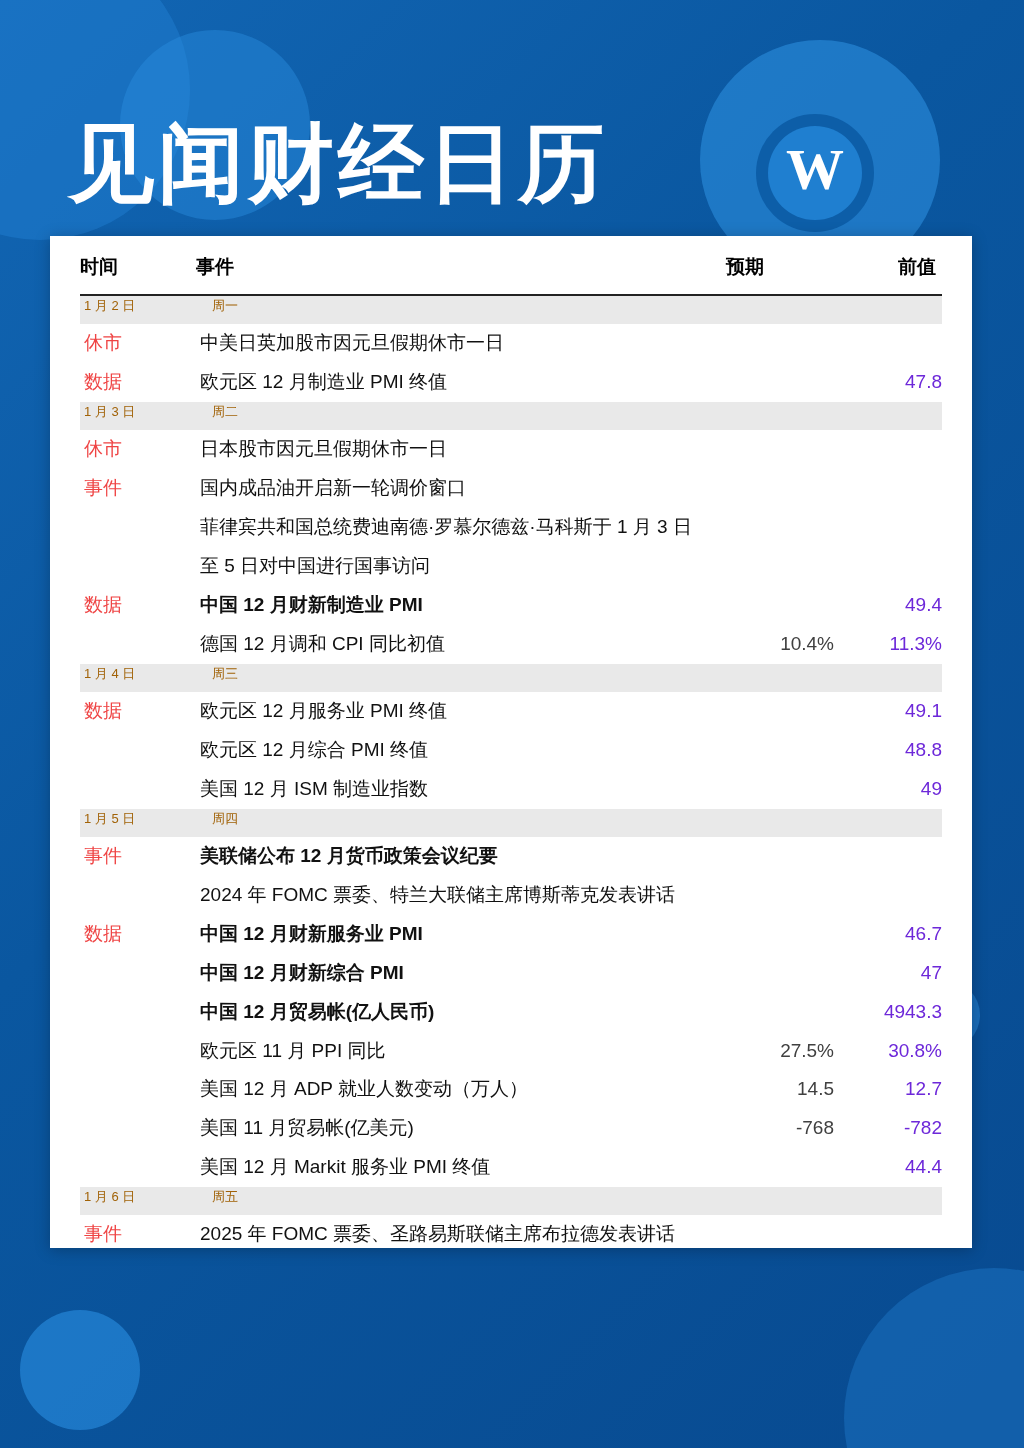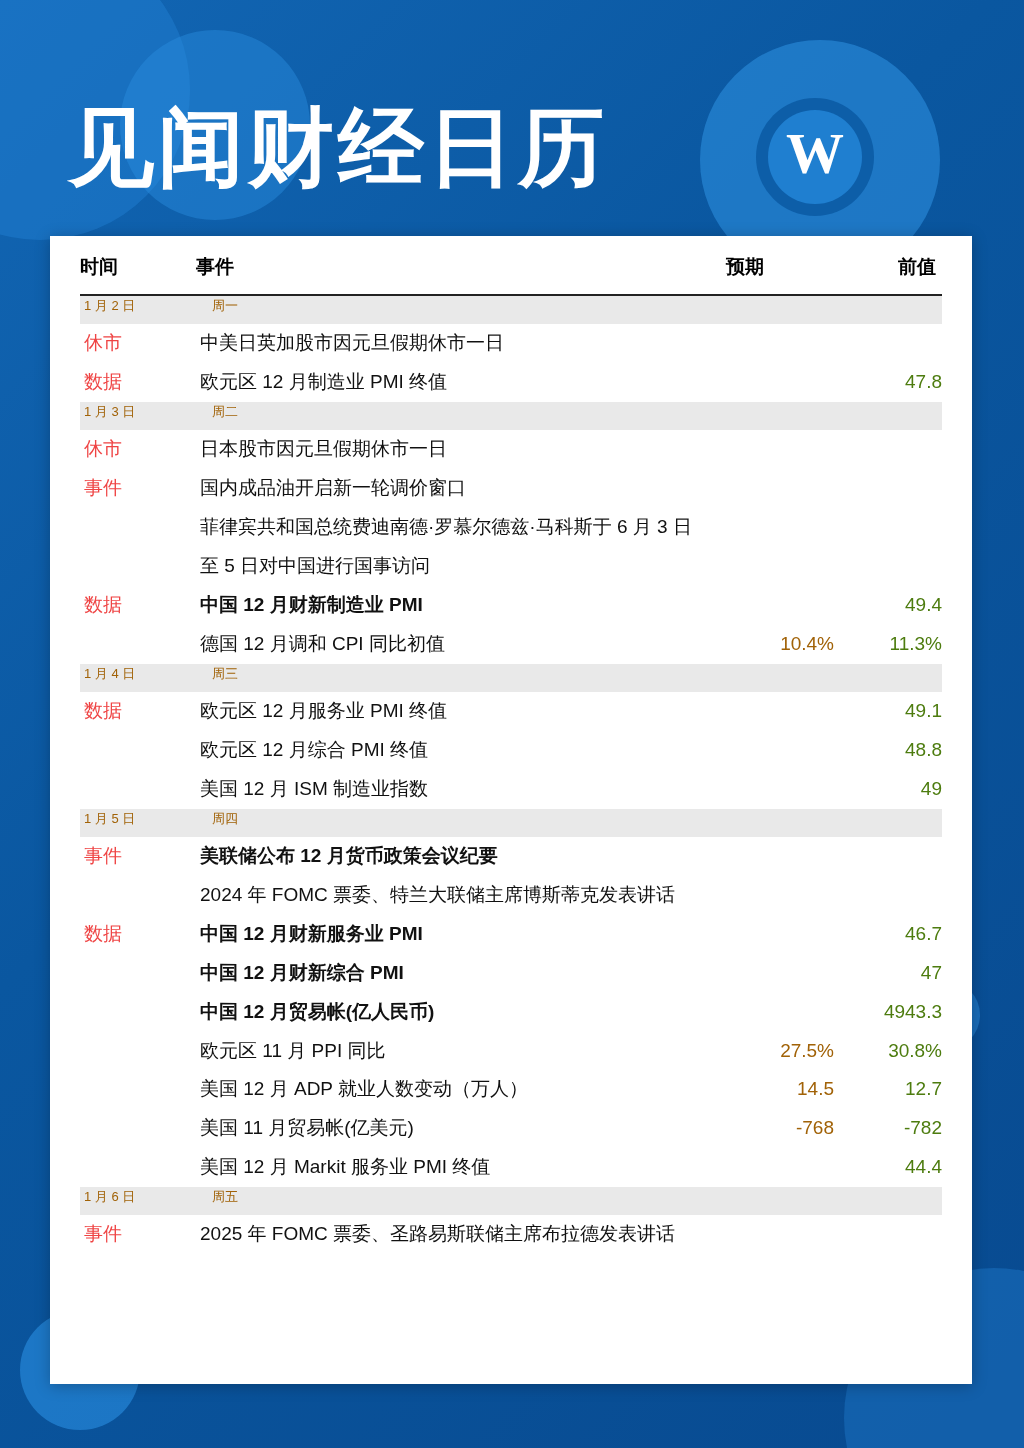--- a/index.html
+++ b/index.html
@@ -28,21 +28,21 @@
   .c1 { width: 300px; height: 300px; left: -110px; top: -60px; background: #1f7ccd; opacity: .55; }
   .c2 { width: 190px; height: 190px; left: 120px; top: 30px; background: #2b8fe0; opacity: .45; }
   .c3 { width: 240px; height: 240px; left: 700px; top: 40px; background: #2f93e4; opacity: .55; }
   .c4 { width: 120px; height: 120px; left: 20px; top: 1310px; background: #2a90e2; opacity: .6; }
   .c5 { width: 300px; height: 300px; right: -120px; bottom: -120px; background: #1b74c4; opacity: .5; }
   .c6 { width: 70px; height: 70px; left: 910px; top: 980px; background: #2f93e4; opacity: .45; }
 
   
   .header {
     position: absolute;
-    left: 0; top: 0;
+    left: 0; top: 16px;
     width: 824px;
     height: 232px;
   }
   .title {
     position: absolute;
     left: 68px;
     top: 104px;
     font-size: 86px;
     line-height: 1;
     font-weight: bold;
@@ -81,21 +81,21 @@
     line-height: 1;
     padding-bottom: 6px;
   }
 
   
   .card {
     position: absolute;
     left: 50px;
     top: 236px;
     width: 922px;
-    height: 1148px;
+    height: 1012px;
     background: #ffffff;
     box-shadow: 0 2px 14px rgba(0,0,0,.25);
     padding: 0;
     box-sizing: border-box;
   }
   .card-inner {
     position: absolute;
     left: 30px;
     top: 6px;
     width: 862px;
@@ -145,27 +145,27 @@
     padding: 6px 0 6px 4px;
     font-size: 19px;
     vertical-align: top;
     line-height: 1.42;
   }
   td.label { color: #ef4444; padding-left: 4px; }
   td.event { padding-left: 16px; color: #111; }
   td.num {
     text-align: right;
     padding-right: 6px;
-    color: #4d7c0f;
+    color: #6d28d9;
     white-space: nowrap;
   }
   td.exp {
     text-align: right;
     padding-right: 22px;
-    color: #a16207;
+    color: #404040;
     white-space: nowrap;
   }
   .hi-blue { color: #1a9ae0; }
   .hi-blue-bold { color: #0f8fd8; font-weight: bold; }
 </style>
 </head>
 <body>
 
 <div class="bg">
   <div class="circle c1"></div>
@@ -235,21 +235,21 @@
             <td class="num"></td>
           </tr>
           <tr class="item-row">
             <td class="label">事件</td>
             <td class="event hi-blue">国内成品油开启新一轮调价窗口</td>
             <td class="exp"></td>
             <td class="num"></td>
           </tr>
           <tr class="item-row">
             <td class="label"></td>
-            <td class="event">菲律宾共和国总统费迪南德·罗慕尔德兹·马科斯于 6 月 3 日</td>
+            <td class="event">菲律宾共和国总统费迪南德·罗慕尔德兹·马科斯于 1 月 3 日</td>
             <td class="exp"></td>
             <td class="num"></td>
           </tr>
           <tr class="item-row">
             <td class="label"></td>
             <td class="event">至 5 日对中国进行国事访问</td>
             <td class="exp"></td>
             <td class="num"></td>
           </tr>
           <tr class="item-row">

